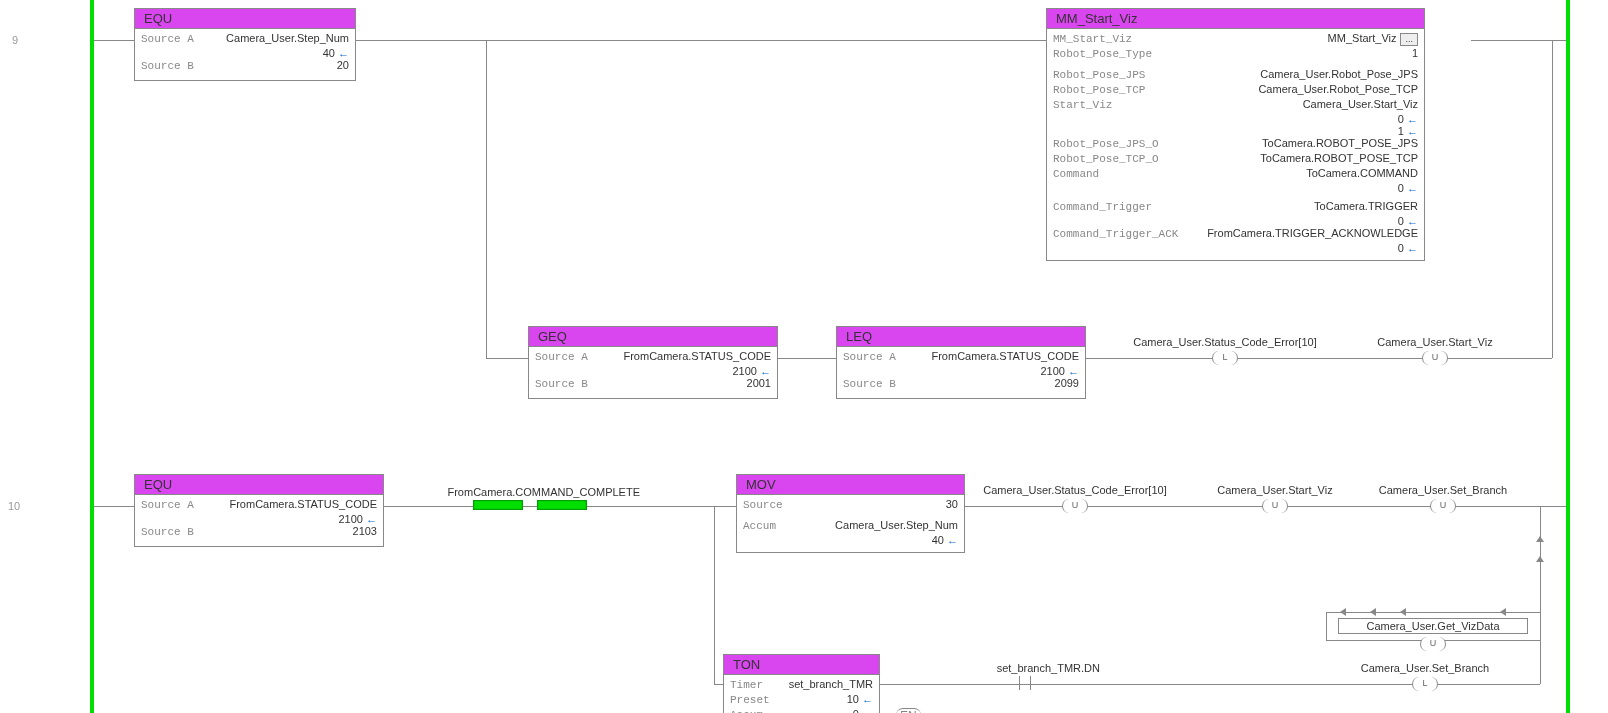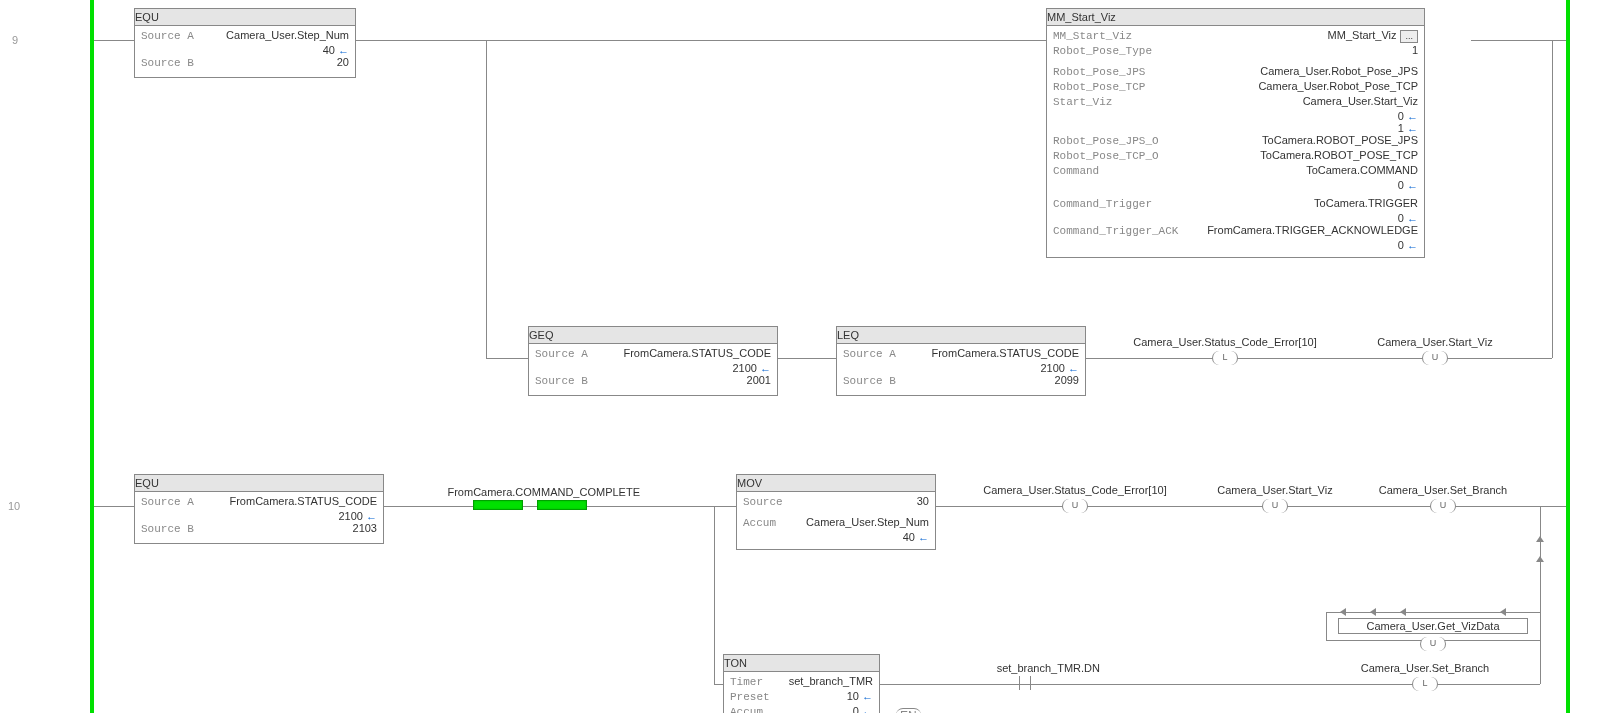--- a/index.html
+++ b/index.html
@@ -46,24 +46,24 @@
   border-top: 4px solid transparent;
   border-bottom: 4px solid transparent;
   border-right: 6px solid #888;
 }
 .instr {
   position: absolute;
   border: 1px solid #888;
   background: #fff;
 }
 .instr-header {
-  background: #e5e5e5;
+  background: #d946ef;
   border-bottom: 1px solid #888;
-  padding: 2px 0;
-  font-size: 11px;
+  padding: 2px 9px;
+  font-size: 13px;
   color: #333;
 }
 .instr-body {
   padding: 3px 6px 6px 6px;
   font-size: 11px;
 }
 .row {
   display: flex;
   justify-content: space-between;
   align-items: baseline;
@@ -325,21 +325,21 @@
 
 <div class="contact-wrap" style="left:420px; top:486px; width:220px;">
   <div class="contact-label">FromCamera.COMMAND_COMPLETE</div>
   <div>
     <span class="xic-green"></span>
     <span style="display:inline-block;width:8px"></span>
     <span class="xic-green"></span>
   </div>
 </div>
 
-<div class="instr" style="left:736px; top:474px; width:200px;">
+<div class="instr" style="left:736px; top:474px; width:229px;">
   <div class="instr-header">MOV</div>
   <div class="instr-body">
     <div class="row">
       <span class="param-label">Source</span>
       <span class="param-value">30</span>
     </div>
     <div class="gap6"></div>
     <div class="row">
       <span class="param-label">Accum</span>
       <span class="param-value">Camera_User.Step_Num</span>

